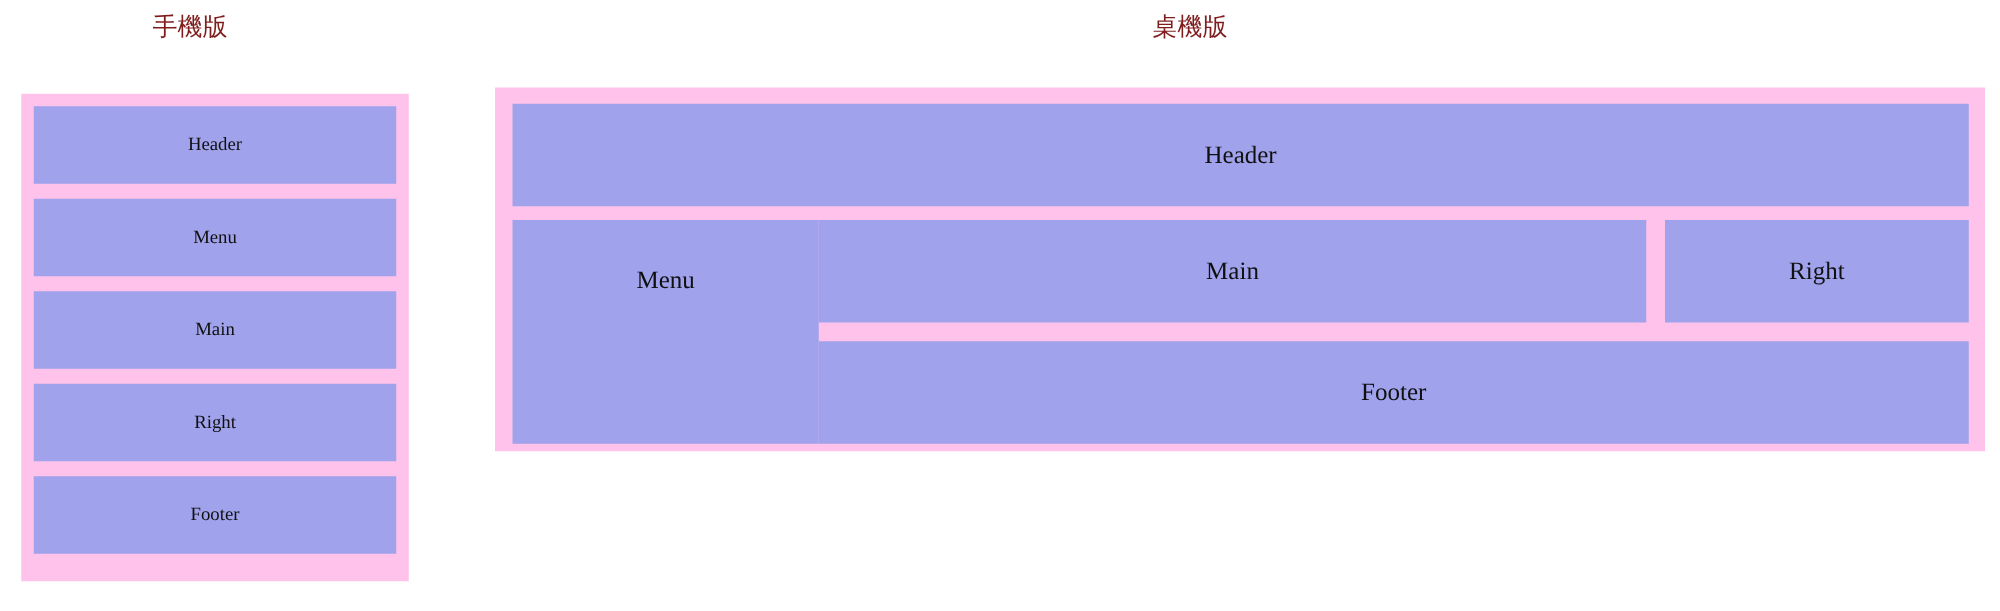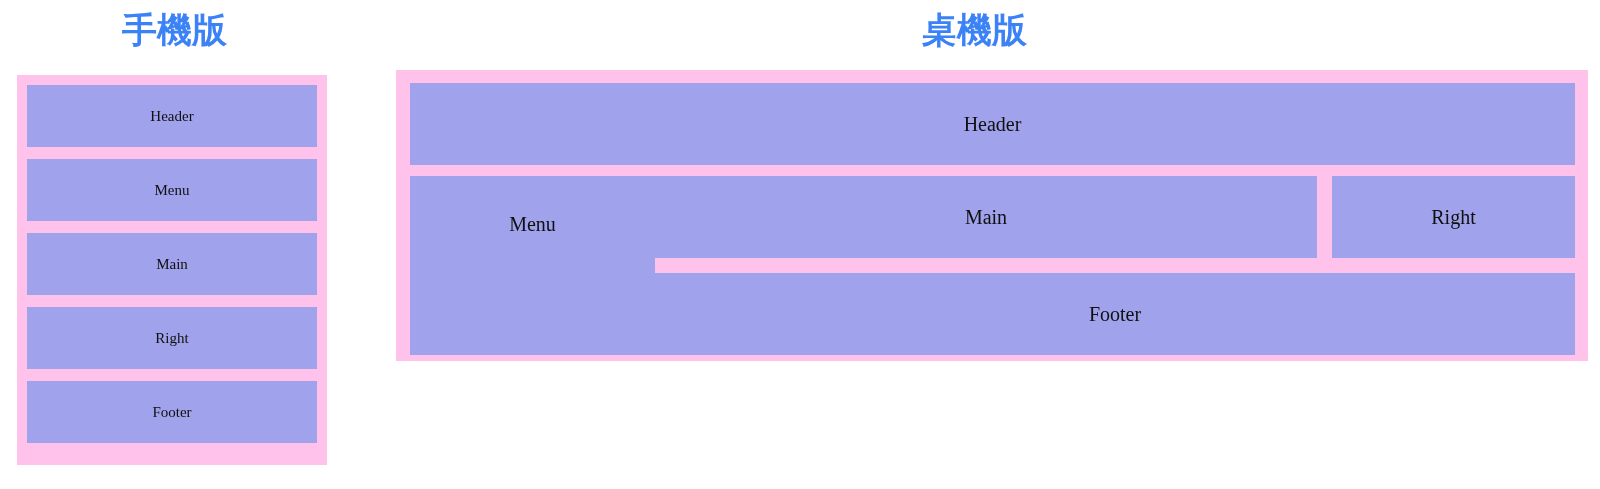--- a/index.html
+++ b/index.html
@@ -12,23 +12,23 @@
     height: 489px;
     font-family: "Liberation Serif", "DejaVu Serif", serif;
     position: relative;
     overflow: hidden;
   }
 
   
   .title {
     position: absolute;
     font-family: "Liberation Sans", "DejaVu Sans", sans-serif;
-    font-weight: bold;
-    font-size: 35px;
-    color: #3b82f6;
+    font-weight: normal;
+    font-size: 20px;
+    color: #7f1d1d;
     line-height: 1;
     white-space: nowrap;
   }
   #title-mobile  { left: 122px; top: 12px; }
   #title-desktop { left: 922px; top: 12px; text-align: right; }
 
   
   .frame {
     position: absolute;
     background: #ffc2ea;

